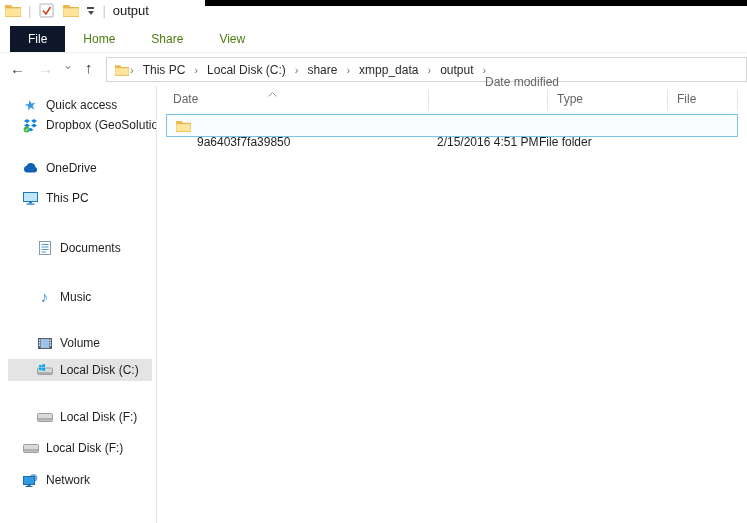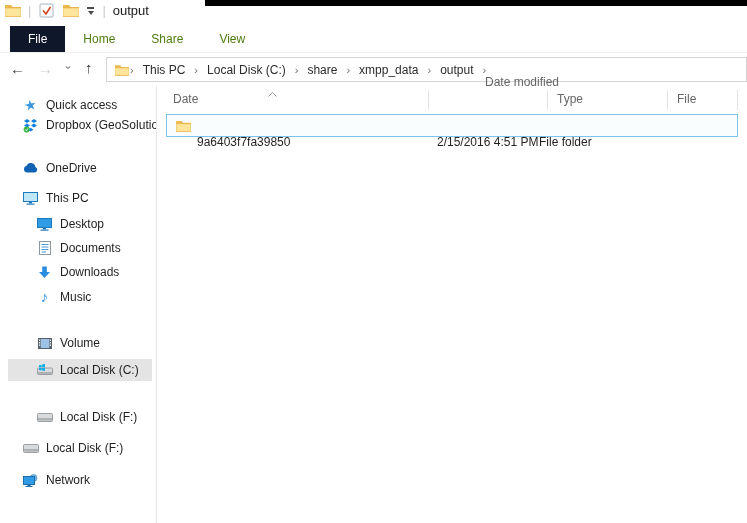--- a/index.html
+++ b/index.html
@@ -151,46 +151,28 @@
   <div class="side-item lvl0" style="top:187px">
     <span class="ic">
       <svg width="15" height="13" viewBox="0 0 15 13">
           <rect x="0.5" y="0.5" width="14" height="9" fill="#bfe7f7" stroke="#1c79c0"></rect>
           <rect x="6" y="10" width="3" height="1.4" fill="#1c79c0"></rect>
           <rect x="3.5" y="11.5" width="8" height="1.2" fill="#1c79c0"></rect>
         </svg>
     </span>
     <span>This PC</span>
   </div>
-  <div class="side-item lvl1" style="top:213px">
-    <span class="ic">
-      <svg width="15" height="13" viewBox="0 0 15 13">
-          <rect x="0.5" y="0.5" width="14" height="9" fill="#2e9be4" stroke="#1c79c0"></rect>
-          <rect x="6" y="10" width="3" height="1.4" fill="#1c79c0"></rect>
-          <rect x="3.5" y="11.5" width="8" height="1.2" fill="#1c79c0"></rect>
-        </svg>
-    </span>
-    <span>Desktop</span>
-  </div>
   <div class="side-item lvl1" style="top:237px">
     <span class="ic">
       <svg width="12" height="14" viewBox="0 0 12 14">
           <rect x="0.5" y="0.5" width="11" height="13" fill="#fff" stroke="#8b98a5"></rect>
           <path d="M2.5 3.5h7M2.5 6h7M2.5 8.5h7M2.5 11h4.5" stroke="#4c9bd8" stroke-width="1"></path>
         </svg>
     </span>
     <span>Documents</span>
-  </div>
-  <div class="side-item lvl1" style="top:261px">
-    <span class="ic">
-      <svg width="13" height="13" viewBox="0 0 13 13">
-          <path d="M6.5 12L1 6h3.2V0.5h4.6V6H12z" fill="#2a8de0"></path>
-        </svg>
-    </span>
-    <span>Downloads</span>
   </div>
   <div class="side-item lvl1" style="top:286px">
     <span class="ic">
         <span class="glyph" style="color:#2a8de0; font-size:15px;">♪</span>
       </span>
     <span>Music</span>
   </div>
   <div class="side-item lvl1" style="top:332px">
     <span class="ic">
       <svg width="14" height="11" viewBox="0 0 14 11">

